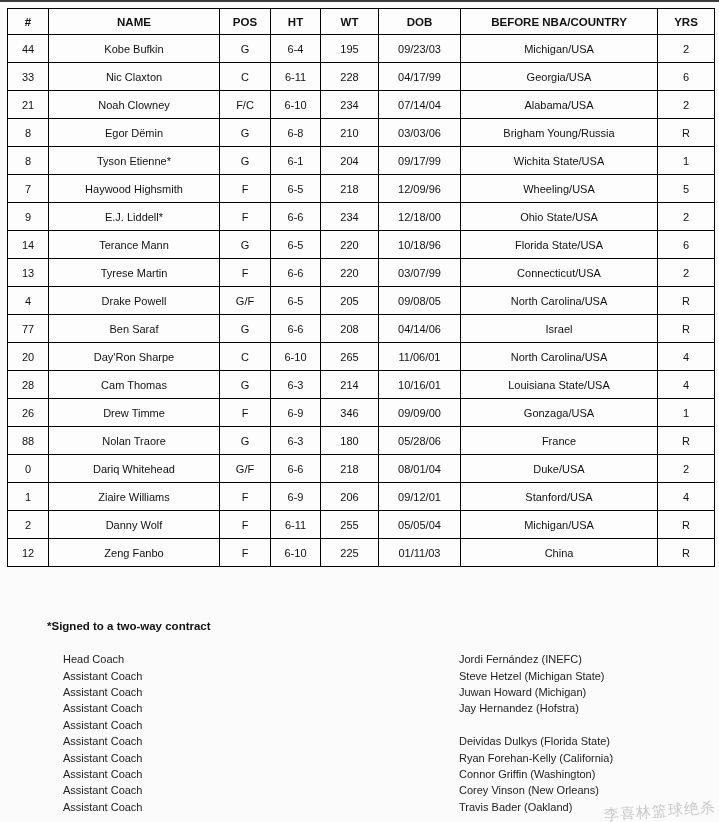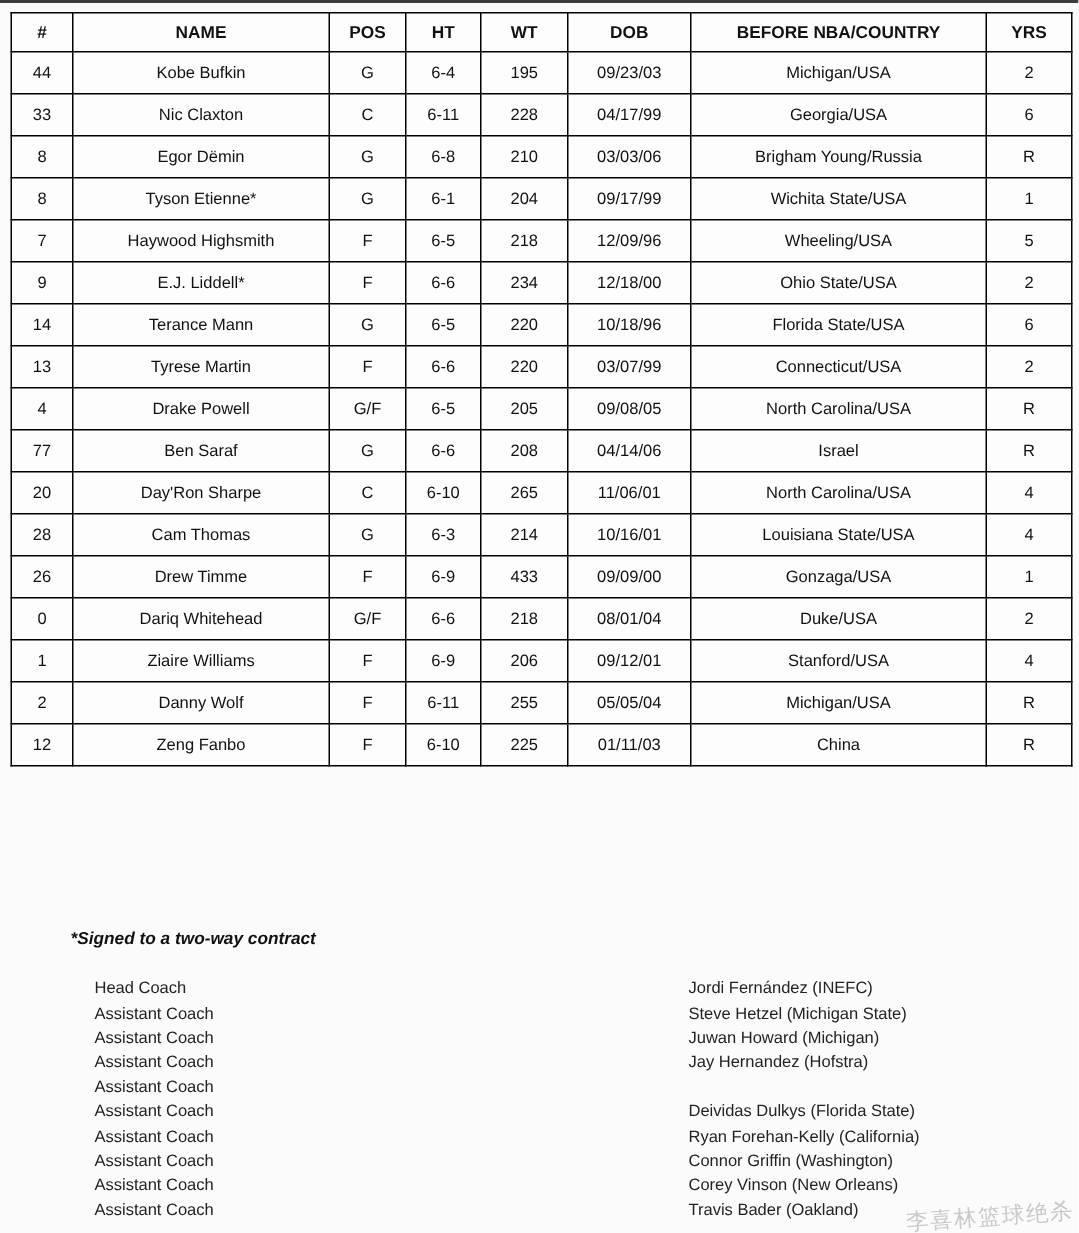--- a/index.html
+++ b/index.html
@@ -41,21 +41,20 @@
   }
   table.roster td {
     height: 27px;
     font-size: 11px;
   }
   .footnote {
     position: absolute;
     left: 47px; top: 620px;
     font-size: 11.5px;
     font-weight: bold;
-    font-style: italic;
     color: #111;
   }
   .staff {
     position: absolute;
     left: 39px; top: 651px;
     width: 660px;
   }
   .staff-row {
     display: flex;
     height: 16.4px;
@@ -119,20 +118,30 @@
       <td>33</td>
       <td>Nic Claxton</td>
       <td>C</td>
       <td>6-11</td>
       <td>228</td>
       <td>04/17/99</td>
       <td>Georgia/USA</td>
       <td>6</td>
     </tr>
         <tr>
+      <td>21</td>
+      <td>Noah Clowney</td>
+      <td>F/C</td>
+      <td>6-10</td>
+      <td>234</td>
+      <td>07/14/04</td>
+      <td>Alabama/USA</td>
+      <td>2</td>
+    </tr>
+        <tr>
       <td>8</td>
       <td>Egor Dëmin</td>
       <td>G</td>
       <td>6-8</td>
       <td>210</td>
       <td>03/03/06</td>
       <td>Brigham Young/Russia</td>
       <td>R</td>
     </tr>
         <tr>
@@ -223,24 +232,34 @@
       <td>214</td>
       <td>10/16/01</td>
       <td>Louisiana State/USA</td>
       <td>4</td>
     </tr>
         <tr>
       <td>26</td>
       <td>Drew Timme</td>
       <td>F</td>
       <td>6-9</td>
-      <td>433</td>
+      <td>346</td>
       <td>09/09/00</td>
       <td>Gonzaga/USA</td>
       <td>1</td>
+    </tr>
+        <tr>
+      <td>88</td>
+      <td>Nolan Traore</td>
+      <td>G</td>
+      <td>6-3</td>
+      <td>180</td>
+      <td>05/28/06</td>
+      <td>France</td>
+      <td>R</td>
     </tr>
         <tr>
       <td>0</td>
       <td>Dariq Whitehead</td>
       <td>G/F</td>
       <td>6-6</td>
       <td>218</td>
       <td>08/01/04</td>
       <td>Duke/USA</td>
       <td>2</td>

